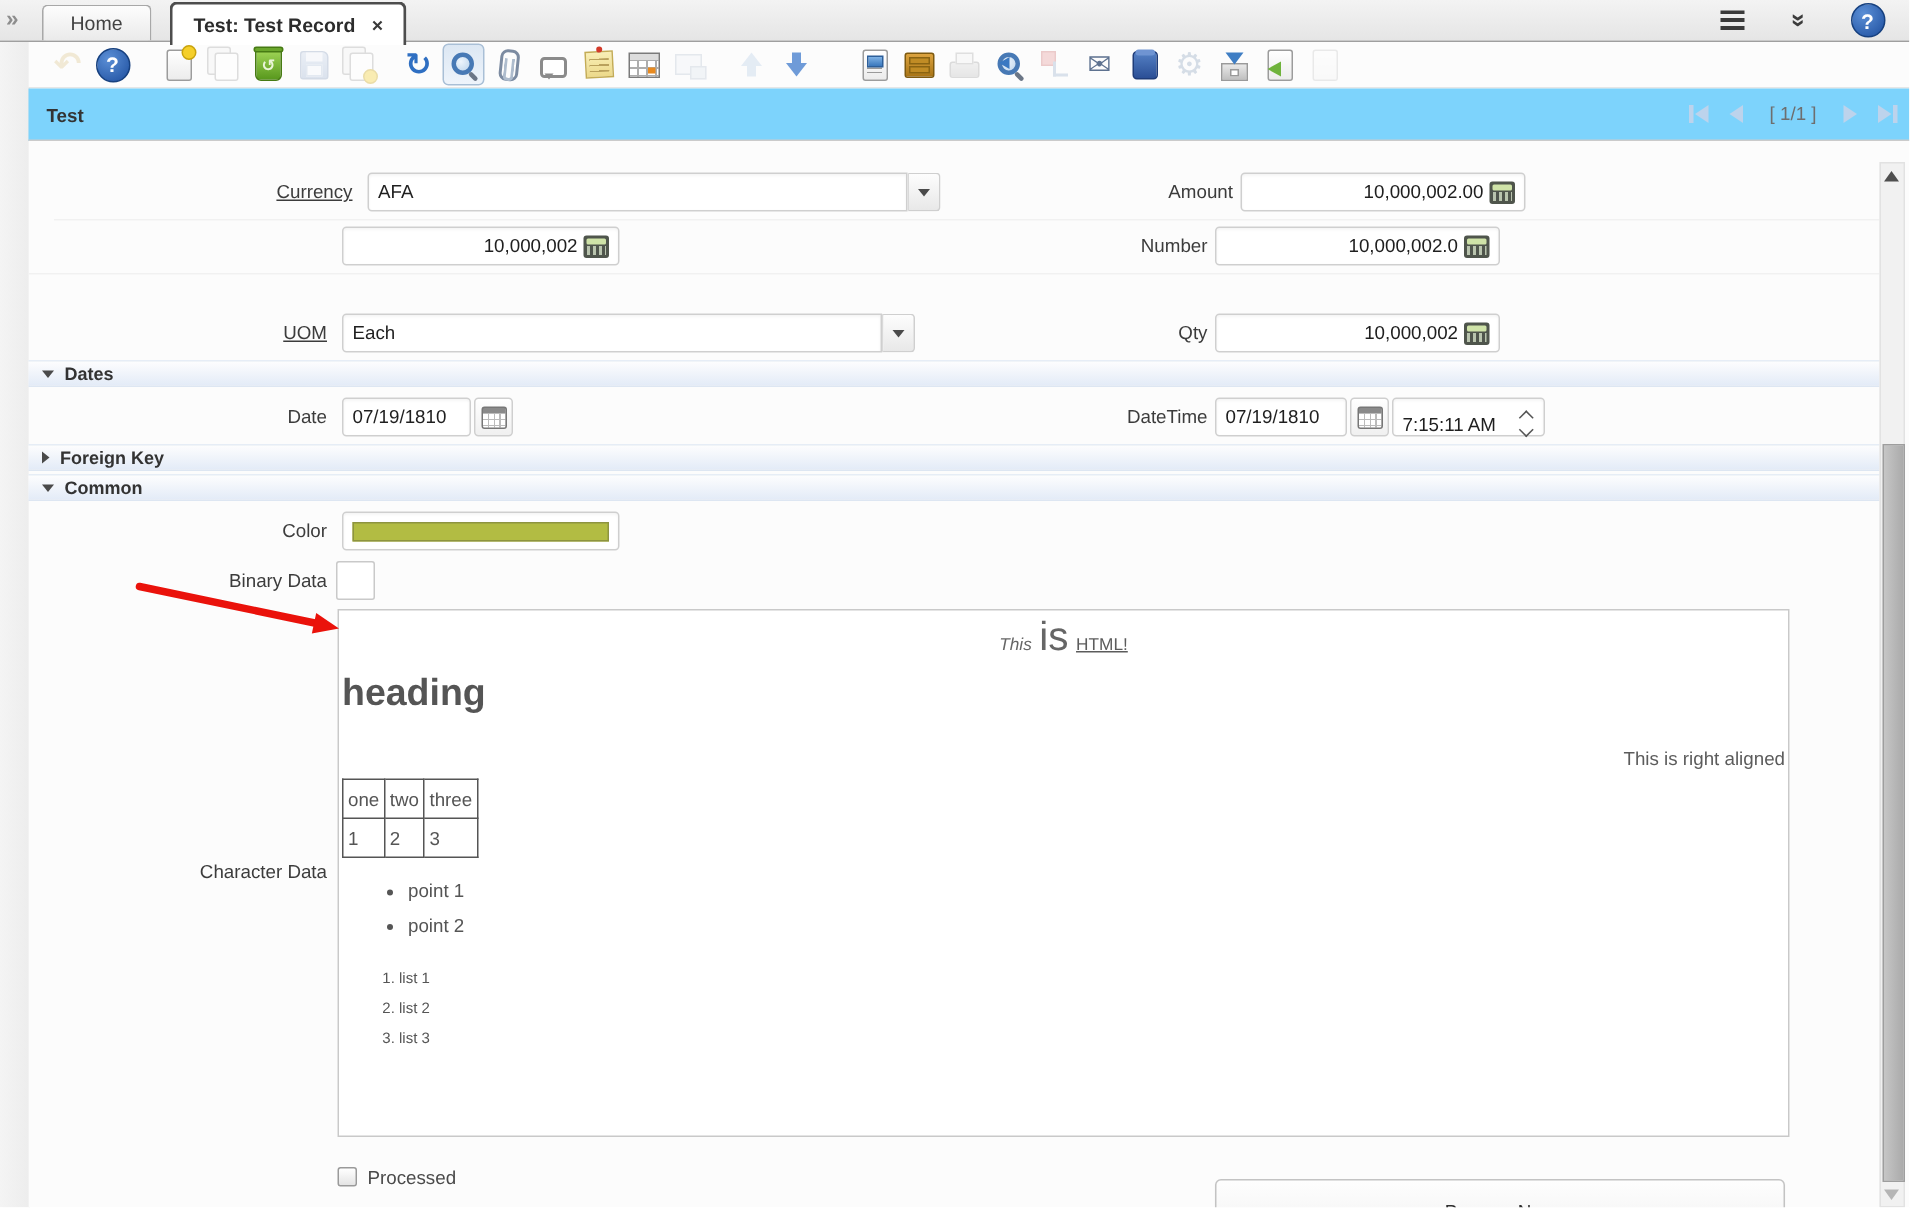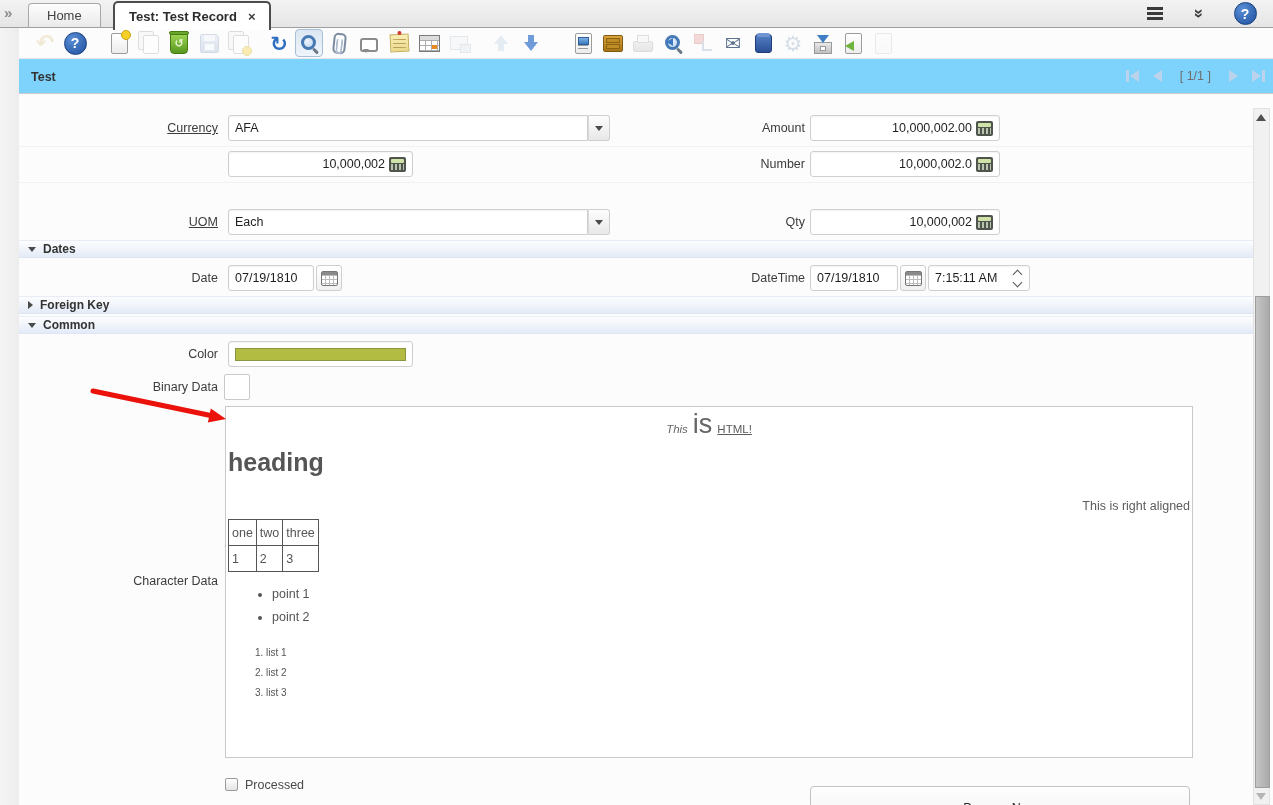--- a/index.html
+++ b/index.html
@@ -279,21 +279,21 @@
         </span>
       <span class="pgbtn">
           <span class="tri tri-r"></span>
           <span class="bar"></span>
         </span>
     </div>
   </div>
 
   <div class="formarea">
 
-    <div class="frow" style="top:16px;height:36px;">
+    <div class="frow" style="top:16px;height:36px;margin-left:17px;">
       <div class="lbl lbl-l"><a>Currency</a></div>
       <div class="fld fld-l">
         <div class="combo">
           <div class="field-input" style="width:360px;">AFA</div>
           <div class="combo-btn">
               <span class="dn-tri"></span>
             </div>
         </div>
       </div>
       <div class="lbl lbl-r">Amount</div>
@@ -353,21 +353,21 @@
         <div class="cal-btn">
             <span class="cal-glyph"></span>
           </div>
       </div>
       <div class="lbl lbl-r">DateTime</div>
       <div class="fld fld-r">
         <div class="field-input" style="width:88px;">07/19/1810</div>
         <div class="cal-btn">
             <span class="cal-glyph"></span>
           </div>
-        <div class="field-input" style="width:102px;margin-left:2px;">
+        <div class="field-input" style="width:102px;margin-left:2px;align-items:flex-end;">
           <span>7:15:11 AM</span>
           <span class="spin">
               <span class="chev up"></span>
               <span class="chev down"></span>
             </span>
         </div>
       </div>
     </div>
 
     <div class="sec" style="top:202px;">

